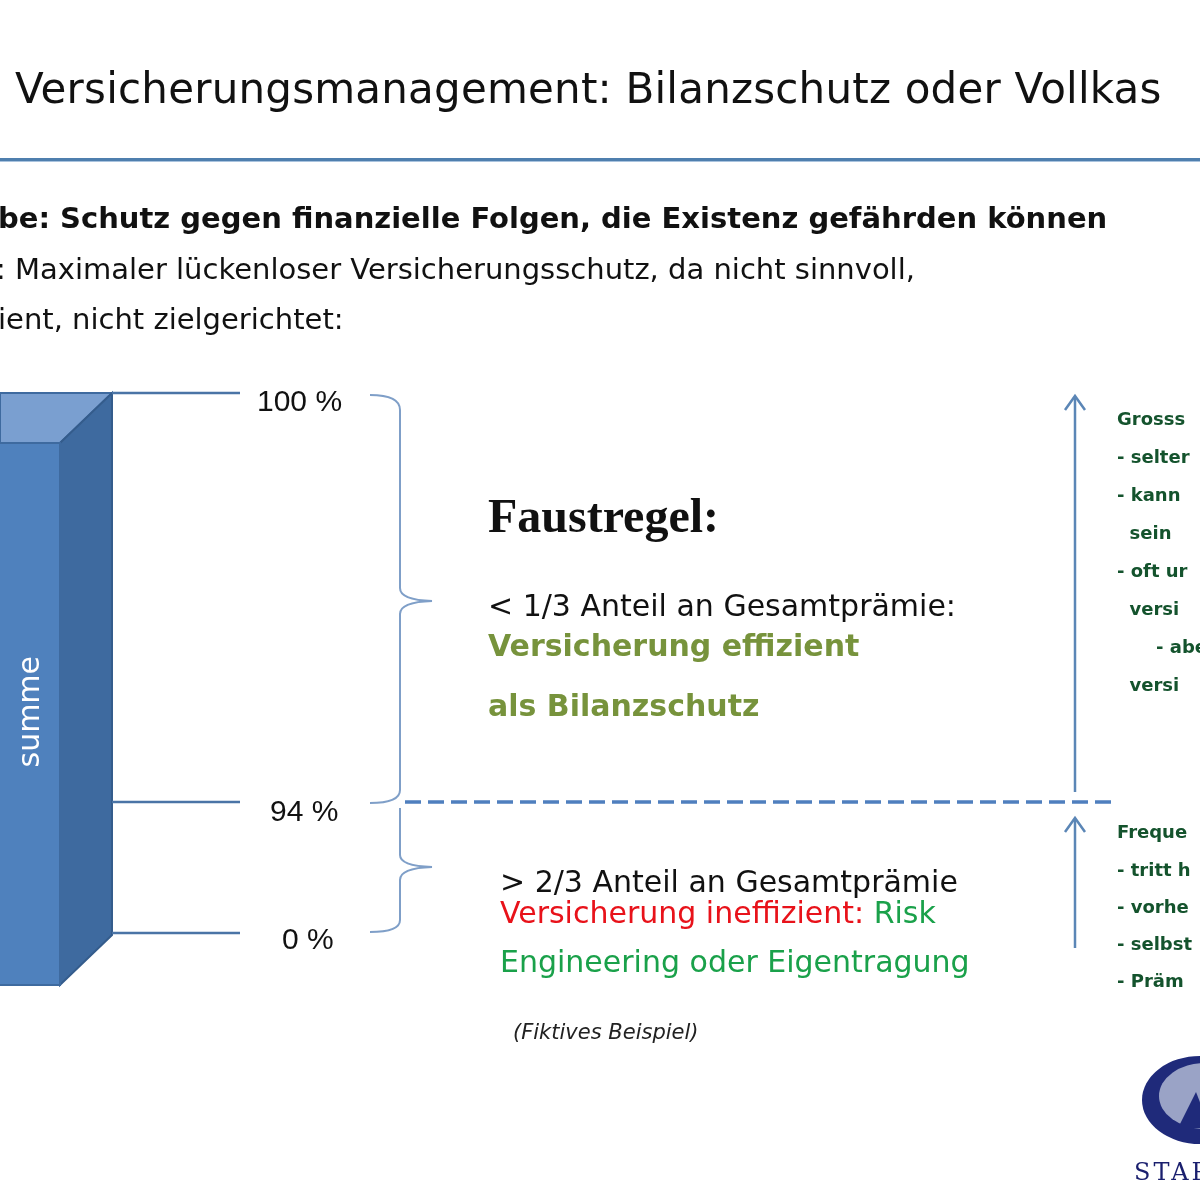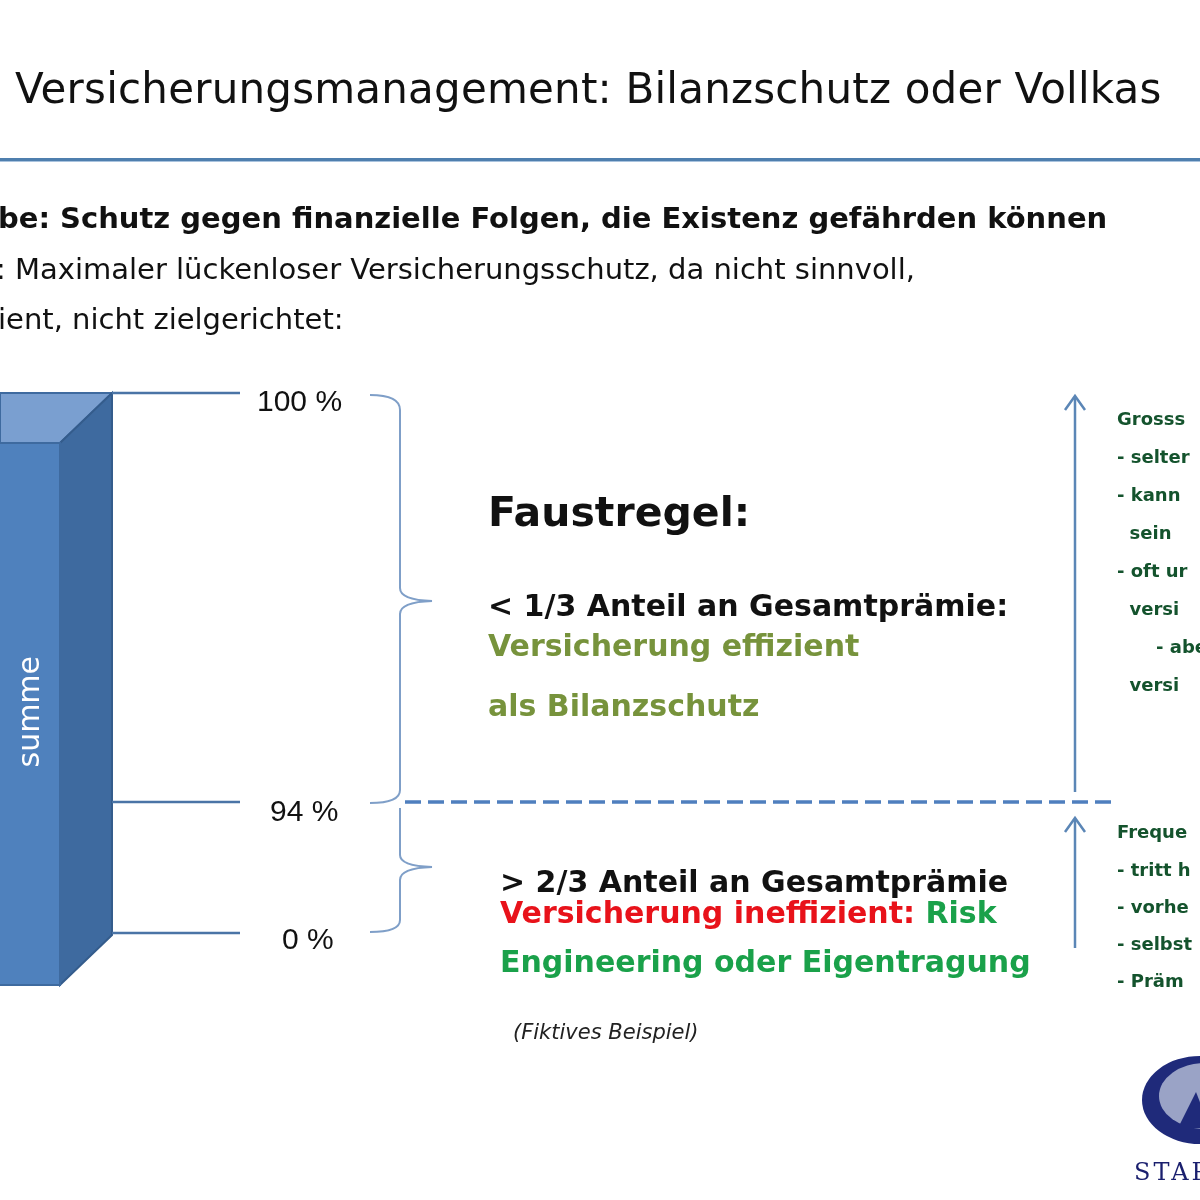--- a/index.html
+++ b/index.html
@@ -16,22 +16,22 @@
     font-weight: normal;
   }
   .title-rule {
     position: absolute; left: 0; top: 158px; width: 1200px; height: 3px;
     background: #4f7fae; box-shadow: 0 1px 0 #a9c3de;
   }
   .line-bold { left: -30px; top: 200px; font-size: 29px; font-weight: bold; }
   .line-plain { font-size: 29px; }
   svg.diagram { position: absolute; left: 0; top: 0; }
   .pct { font-size: 30px; color: #111; font-family: "Liberation Sans", sans-serif; }
-  .faustregel { left: 488px; top: 488px; font-size: 41px; font-weight: bold; }
-  .rule-head { font-size: 30px; font-weight: bold; }
+  .faustregel { left: 488px; top: 488px; font-size: 48px; font-weight: bold; font-family: Liberation Serif, serif; }
+  .rule-head { font-size: 30px; font-weight: normal; }
   .green-olive { color: #77933c; font-size: 30px; font-weight: bold; }
   .red { color: #e8121a; }
   .green { color: #1aa14a; }
   .note { left: 513px; top: 1020px; font-size: 21px; font-style: italic; color: #222; }
   .side { font-size: 18px; font-weight: bold; color: #14532d; }
   .logo-text { left: 1134px; top: 1158px; font-size: 24px; color: #1a1f6e; letter-spacing: 3px; font-family: "DejaVu Serif", serif; }
 </style>
 </head>
 <body>
 

